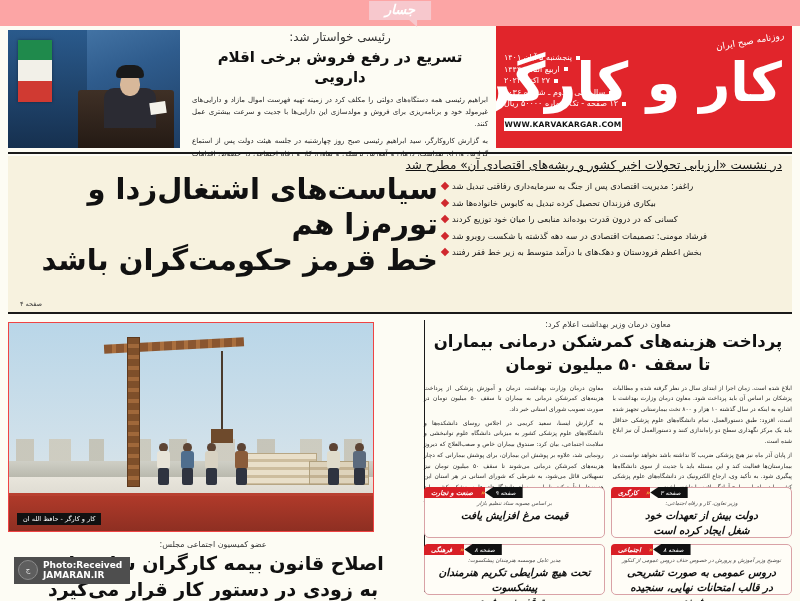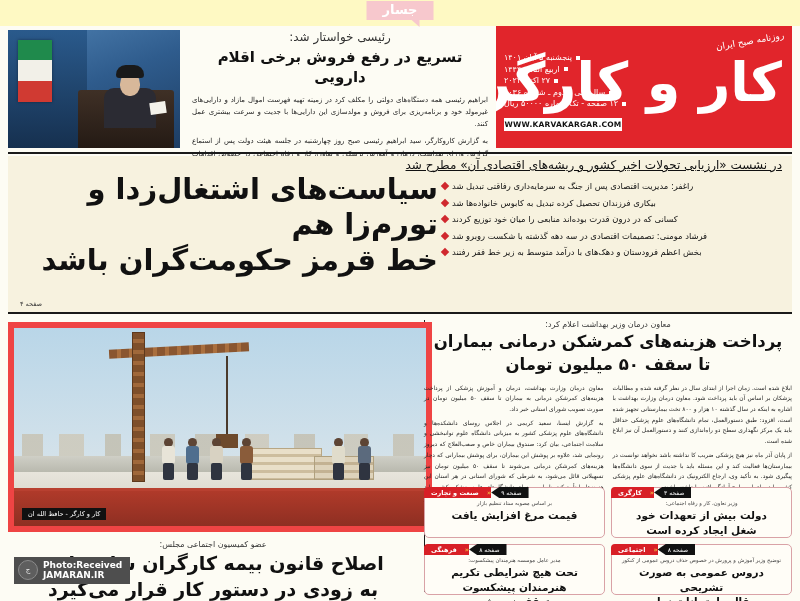--- a/index.html
+++ b/index.html
@@ -13,21 +13,22 @@
   .page {
     position: relative;
     width: 800px; height: 601px;
     background: #fdfcf4;
     overflow: hidden;
   }
 
   
   .top-strip {
     position: absolute; top: 0; left: 0; width: 800px; height: 26px;
-    background: #fef9c3;
+    background: #fca5a5;
+    font-style: italic;
   }
   .bubble {
     position: absolute; top: 1px; left: 50%; transform: translateX(-50%);
     background: #f7c8cd; color: #ffffff;
     font-size: 13px; font-weight: bold;
     padding: 2px 16px 3px 16px;
     letter-spacing: 1px;
     line-height: 1.1;
   }
   .bubble::after {
@@ -195,23 +196,23 @@
   }
 
   
   .vline {
     position: absolute; background: #1a1a1a; width: 1px;
   }
 
   
   .main-photo {
     position: absolute; top: 322px; left: 8px;
-    width: 424px; height: 210px;
+    width: 366px; height: 210px;
     overflow: hidden;
-    border: 6px solid #ef4444;
+    border: 1px solid #ef4444;
     background: #9fc4de;
   }
   .mp-sky {
     position: absolute; inset: 0;
     background: linear-gradient(180deg, #b9d6e8 0%, #cfe0ea 55%, #e3e7e6 100%);
   }
   .mp-horizon {
     position: absolute; left: 0; right: 0; bottom: 54px; height: 16px;
     background: linear-gradient(180deg, #cfcfc6, #b9b9ae);
   }
@@ -310,20 +311,21 @@
     display: flex; flex-wrap: wrap; gap: 6px 6px;
   }
   .card {
     width: 181px;
     border: 1px solid #d9a2a6;
     border-radius: 5px;
     background: #fffdf7;
     position: relative;
     height: 51px;
     padding: 12px 7px 4px 7px;
+    font-style: italic;
   }
   .card-tagbar {
     position: absolute; top: -1px; right: -1px; left: -1px;
     height: 11px;
     display: flex; flex-direction: row-reverse; align-items: stretch;
   }
   .tag-cat {
     background: #d81f26; color: #fff;
     font-size: 6.5px; font-weight: bold;
     padding: 0 7px;

